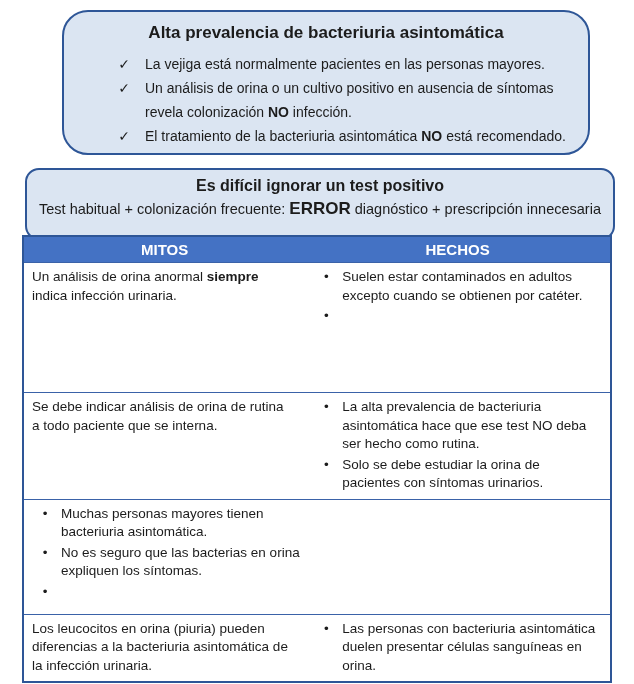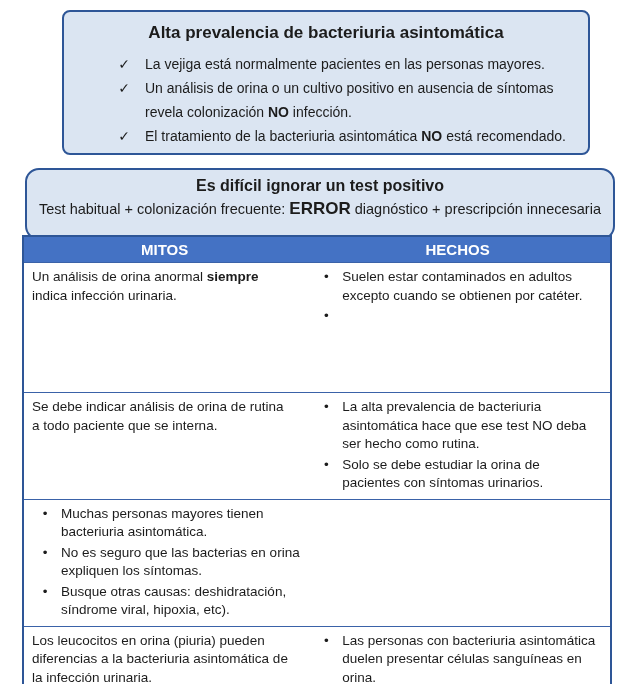--- a/index.html
+++ b/index.html
@@ -19,21 +19,21 @@
     position:relative;
     overflow:hidden;
   }
   b,.b{font-weight:bold;}
 
   
   .callout-top{
     position:absolute;left:62px;top:10px;width:528px;height:145px;
     background:var(--box-fill);
     border:2px solid var(--box-border);
-    border-radius:8px;
+    border-radius:26px;
     padding:11px 14px 8px 52px;
   }
   .callout-top .title{
     text-align:center;
     font-weight:bold;
     font-size:17px;
     margin-left:-38px; 
     margin-bottom:9px;
   }
   .check-list .check-item{
@@ -177,21 +177,20 @@
           <div class="fact-item">
             <span class="bullet">•</span>
             <span>Muchas personas mayores tienen bacteriuria asintomática.</span>
           </div>
           <div class="fact-item">
             <span class="bullet">•</span>
             <span>No es seguro que las bacterias en orina expliquen los síntomas.</span>
           </div>
           <div class="fact-item">
             <span class="bullet">•</span>
-            <span>Busque otras causas: deshidratación, síndrome viral, hipoxia, etc).</span>
           </div>
         </div>
       </div>
       <div class="t-row">
         <div class="cell myth"><span>Los leucocitos en orina (piuria) pueden diferencias a la bacteriuria asintomática de la infección urinaria.</span></div>
         <div class="cell facts">
           <div class="fact-item">
             <span class="bullet">•</span>
             <span>Las personas con bacteriuria asintomática duelen presentar células sanguíneas en orina.</span>
           </div>

